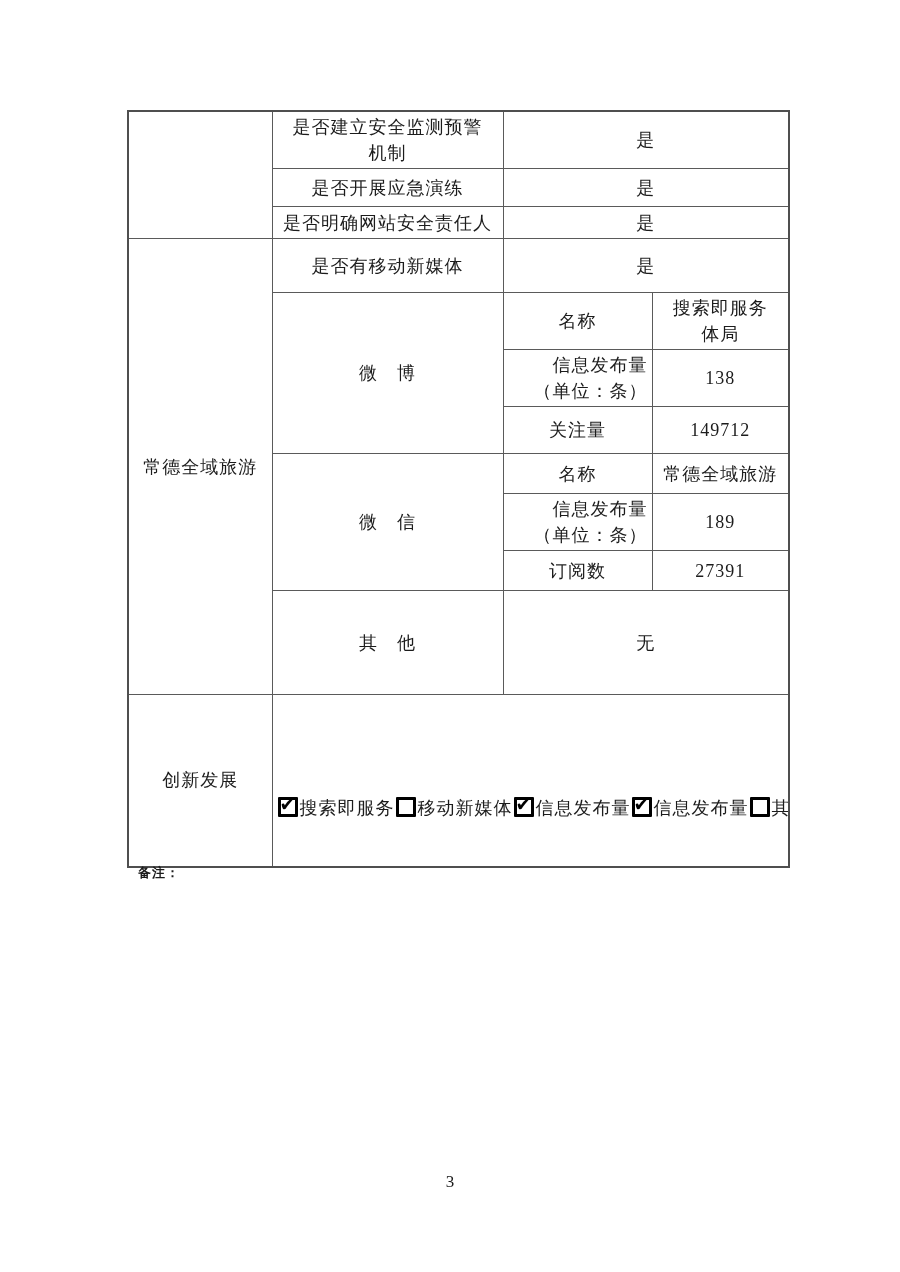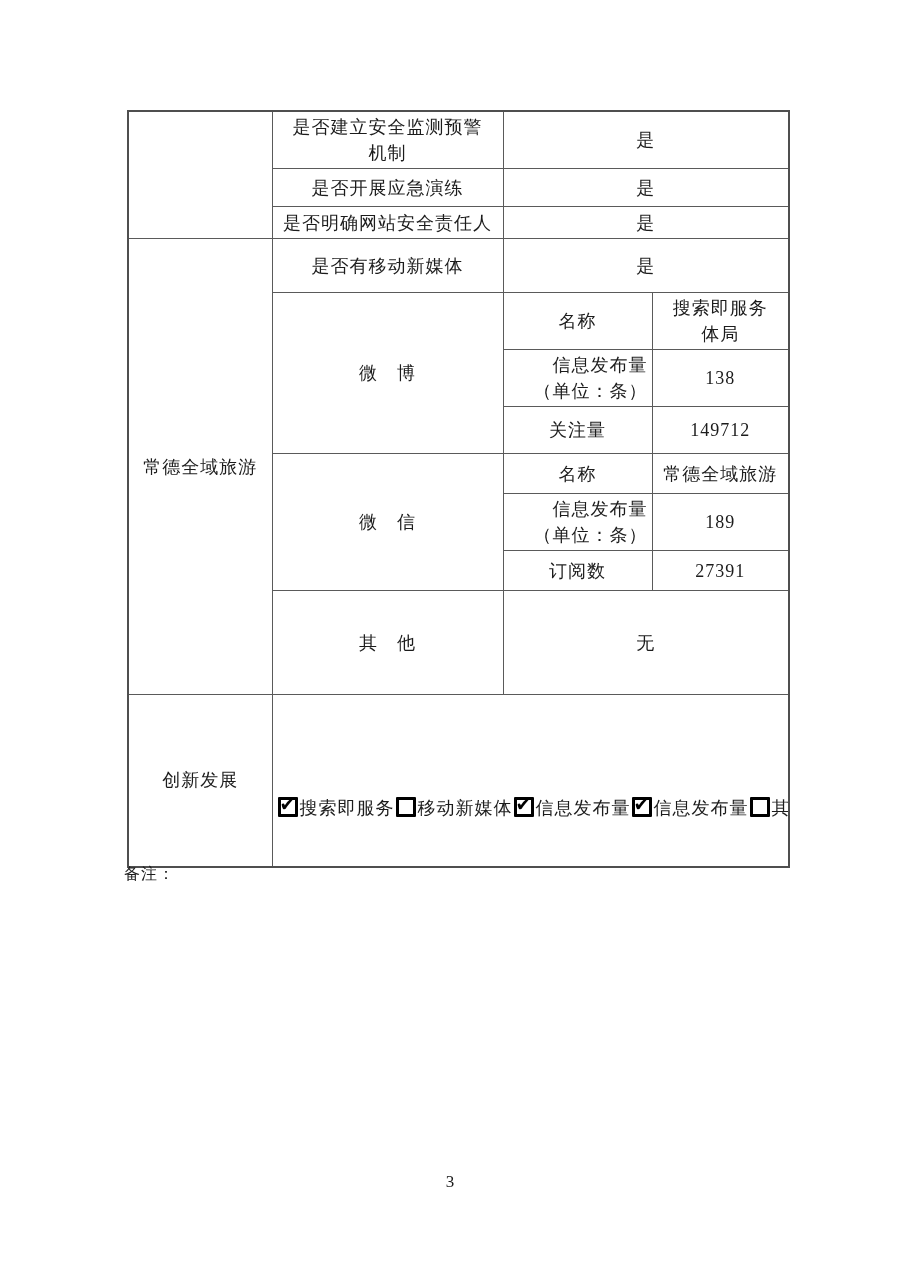--- a/index.html
+++ b/index.html
@@ -16,22 +16,22 @@
   .doc-table td{
     border:1px solid #5a5a5a;
     text-align:center;vertical-align:middle;
     font-size:18px;line-height:26px;letter-spacing:1px;
     white-space:pre-line;
     padding:2px 4px;
     overflow:hidden;
   }
   td.lbl-left{text-align:right;padding-left:11px;}
   .note{
-    position:absolute;left:124px;top:864px;
-    font-size:16px;font-weight:normal;letter-spacing:1px;
+    position:absolute;left:138px;top:864px;
+    font-size:13px;font-weight:bold;letter-spacing:1px;
   }
   .page-num{
     position:absolute;left:0;top:1172px;width:900px;
     text-align:center;font-size:17px;
   }
   
   .opts{display:inline-block;white-space:nowrap;letter-spacing:1px;}
   .opt{display:inline-block;white-space:nowrap;margin-top:29px;}
   .cb{
     display:inline-block;width:14px;height:14px;

